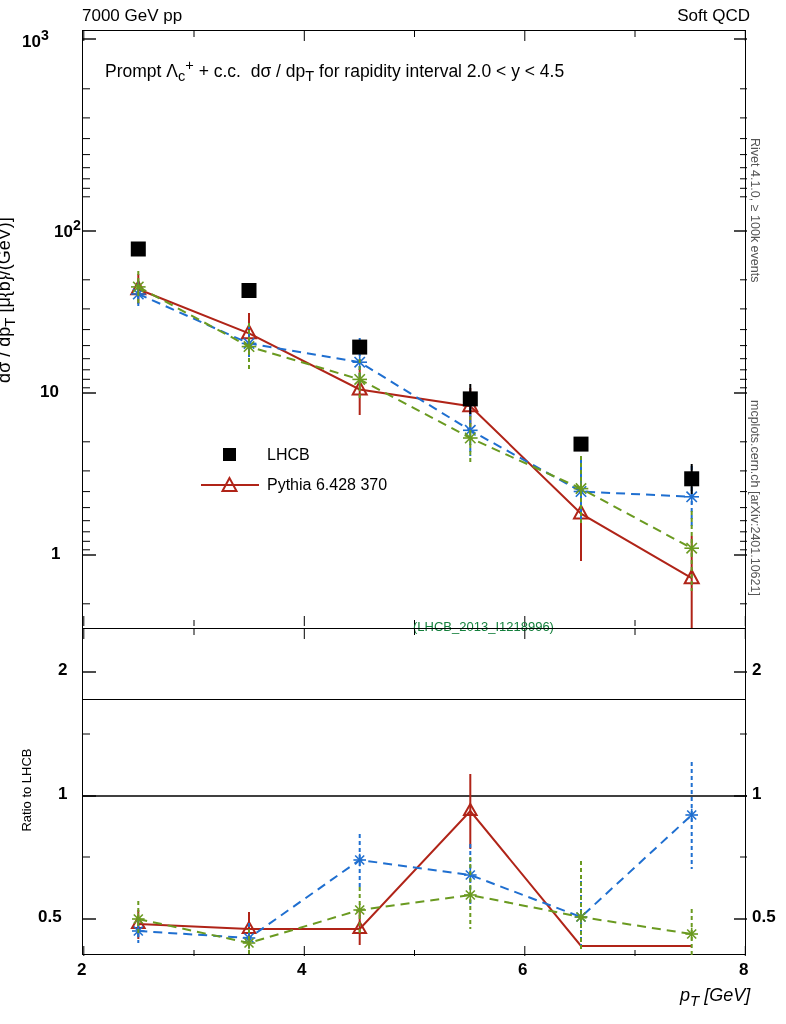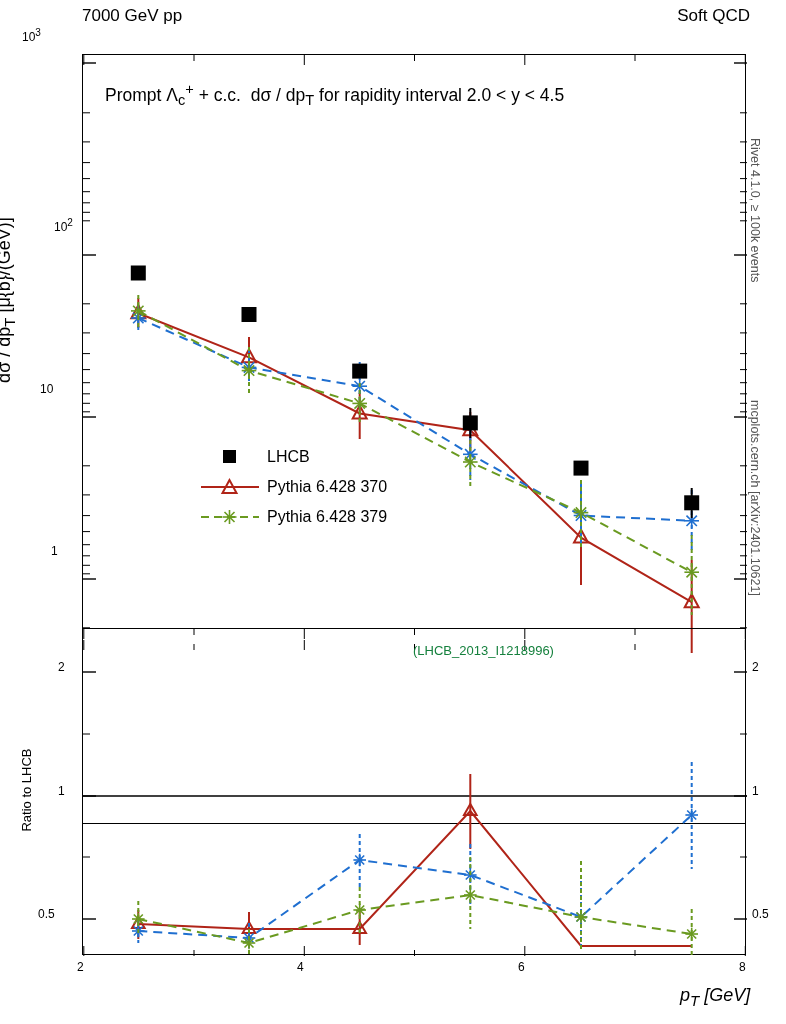--- a/index.html
+++ b/index.html
@@ -7,34 +7,34 @@
   #root{position:relative;width:786px;height:1024px;overflow:hidden;}
 
   .hdr{position:absolute;font-size:17px;}
   #hdr-left{left:82px;top:6px;}
   #hdr-right{right:36px;top:6px;text-align:right;}
 
   
   .rot{position:absolute;transform-origin:left top;white-space:nowrap;color:#555;font-size:12.5px;}
 
   
-  #main{position:absolute;left:82px;top:30px;width:664px;height:770px;border:1.6px solid #000;box-sizing:border-box;margin-top:24px;}
+  #main{position:absolute;left:82px;top:30px;width:664px;height:670px;border:1.6px solid #000;box-sizing:border-box;}
   #ratio{position:absolute;left:82px;top:628px;width:664px;height:327px;border:1.6px solid #000;box-sizing:border-box;}
-  .tlabel{position:absolute;font-size:12px;white-space:nowrap;}
+  .tlabel{position:absolute;font-size:17px;white-space:nowrap;font-weight:bold;}
 
   .axtitle{position:absolute;font-size:18px;white-space:nowrap;}
 
   #ylab-main{position:absolute;left:6px;top:300px;transform:translate(-50%,-50%) rotate(-90deg);font-size:18px;white-space:nowrap;}
   #ylab-ratio{position:absolute;left:26px;top:790px;transform:translate(-50%,-50%) rotate(-90deg);font-size:13px;white-space:nowrap;}
 
   #plottitle{position:absolute;left:104px;top:56px;font-size:17.5px;white-space:nowrap;}
   #watermark{position:absolute;left:330px;top:588px;font-size:13px;color:#15803d;white-space:nowrap;}
 
   
-  #legend{position:absolute;left:118px;top:387px;font-size:16px;}
+  #legend{position:absolute;left:118px;top:409px;font-size:16px;}
   #legend .row{display:flex;align-items:center;height:30px;}
   #legend .sym{width:58px;height:22px;position:relative;margin-right:8px;}
   #legend .lbl{white-space:nowrap;}
 
   svg{position:absolute;left:0;top:0;overflow:visible;}
 </style>
 </head>
 <body>
 
 <div id="root">
@@ -273,34 +273,20 @@
         <span class="lbl">LHCB</span>
       </div>
       <div class="row">
         <span class="sym">
           <svg width="58" height="22">
             <line x1="0" y1="11" x2="58" y2="11" stroke="#b02418" stroke-width="2"></line>
             <polygon points="28.5,4 21.5,17 35.5,17" fill="none" stroke="#b02418" stroke-width="2"></polygon>
           </svg>
         </span>
         <span class="lbl">Pythia 6.428 370</span>
-      </div>
-      <div class="row">
-        <span class="sym">
-          <svg width="58" height="22">
-            <line x1="0" y1="11" x2="58" y2="11" stroke="#6a9a20" stroke-width="2" stroke-dasharray="8,5"></line>
-            <g stroke="#6a9a20" stroke-width="1.6">
-              <line x1="21.5" y1="11" x2="35.5" y2="11"></line>
-                <line x1="28.5" y1="4" x2="28.5" y2="18"></line>
-              <line x1="23.5" y1="6" x2="33.5" y2="16"></line>
-                <line x1="33.5" y1="6" x2="23.5" y2="16"></line>
-            </g>
-          </svg>
-        </span>
-        <span class="lbl">Pythia 6.428 379</span>
       </div>
     </div>
 
     <div id="watermark">(LHCB_2013_I1218996)</div>
   </div>
 
   <div class="tlabel" style="left:22px;top:27px;">10<sup>3</sup></div>
   <div class="tlabel" style="left:22px;top:217px;margin-left:32px;">10<sup>2</sup></div>
   <div class="tlabel" style="left:40px;top:382px;">10</div>
   <div class="tlabel" style="left:51px;top:544px;">1</div>

